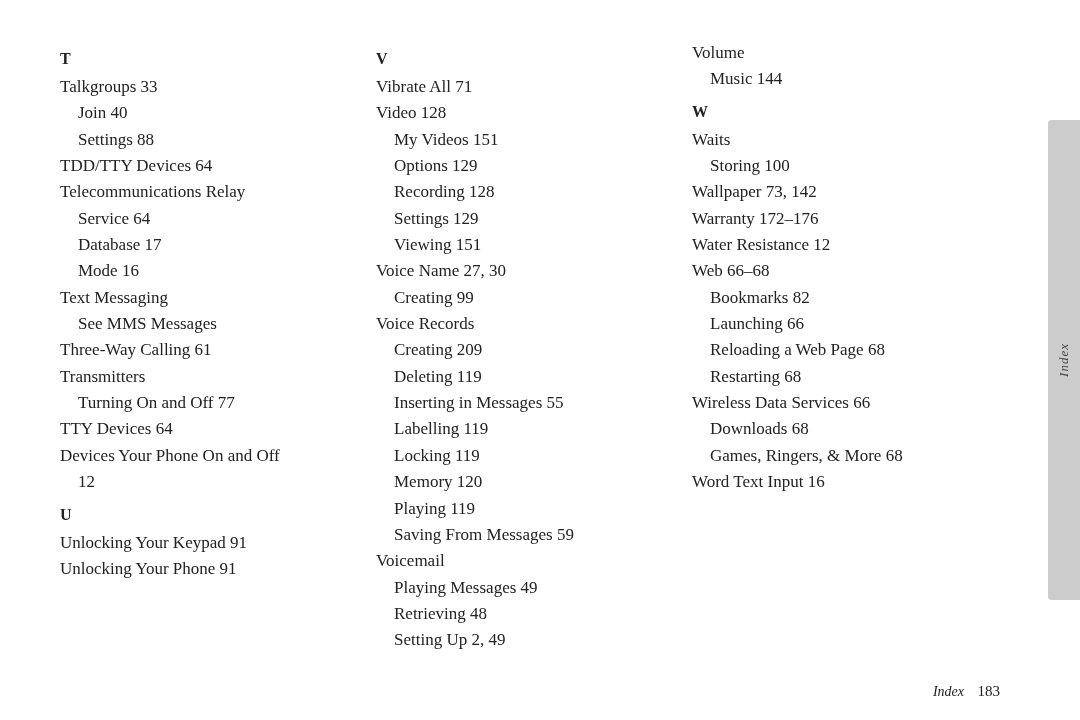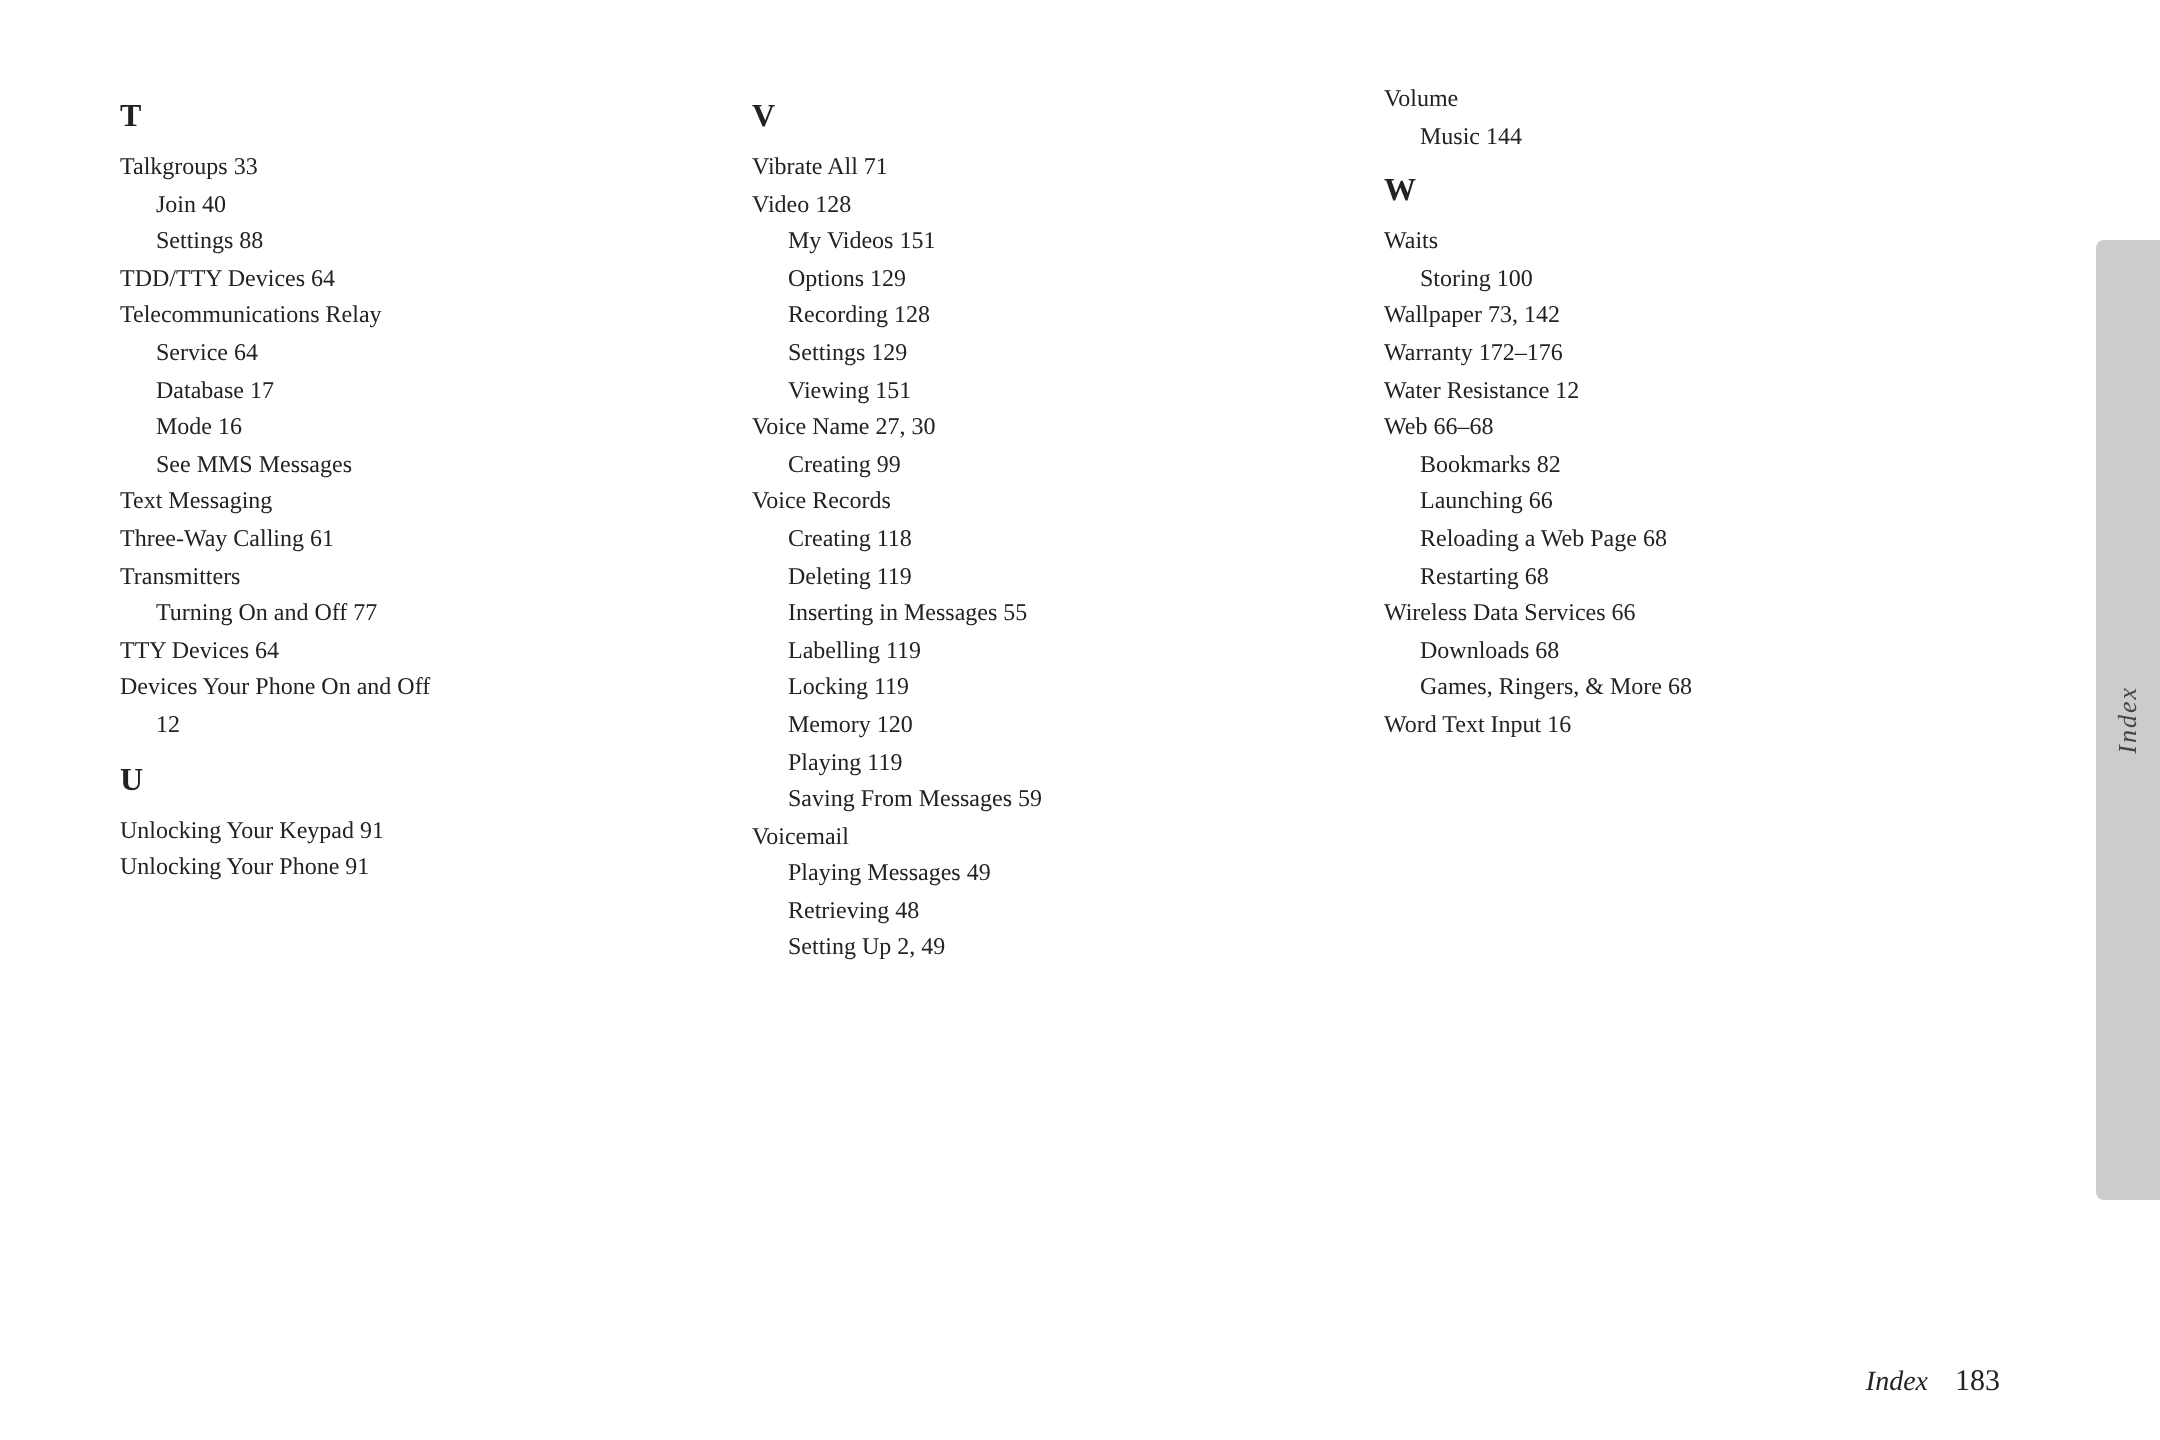--- a/index.html
+++ b/index.html
@@ -38,21 +38,21 @@
 
     .section-letter {
       font-weight: bold;
       font-size: 16px;
       margin-bottom: 6px;
       margin-top: 10px;
     }
 
     .entry {
       line-height: 1.55;
-      font-size: 12px;
+      font-size: 17px;
     }
 
     .entry.level1 {
       margin-left: 0;
     }
 
     .entry.level2 {
       margin-left: 18px;
     }
 
@@ -112,22 +112,22 @@
   <div class="column">
         <div class="section-letter">T</div>
         <div class="entry level1">Talkgroups 33</div>
         <div class="entry level2">Join 40</div>
         <div class="entry level2">Settings 88</div>
         <div class="entry level1">TDD/TTY Devices 64</div>
         <div class="entry level1">Telecommunications Relay</div>
         <div class="entry level2">Service 64</div>
         <div class="entry level2">Database 17</div>
         <div class="entry level2">Mode 16</div>
+        <div class="entry level1">Text Messaging</div>
         <div class="entry level2">See MMS Messages</div>
-        <div class="entry level1">Text Messaging</div>
         <div class="entry level1">Three-Way Calling 61</div>
         <div class="entry level1">Transmitters</div>
         <div class="entry level2">Turning On and Off 77</div>
         <div class="entry level1">TTY Devices 64</div>
         <div class="entry level1">Devices Your Phone On and Off</div>
         <div class="entry level2">12</div>
         <div class="section-letter section-gap">U</div>
         <div class="entry level1">Unlocking Your Keypad 91</div>
         <div class="entry level1">Unlocking Your Phone 91</div>
       </div>
@@ -136,21 +136,21 @@
         <div class="entry level1">Vibrate All 71</div>
         <div class="entry level1">Video 128</div>
         <div class="entry level2">My Videos 151</div>
         <div class="entry level2">Options 129</div>
         <div class="entry level2">Recording 128</div>
         <div class="entry level2">Settings 129</div>
         <div class="entry level2">Viewing 151</div>
         <div class="entry level1">Voice Name 27, 30</div>
         <div class="entry level2">Creating 99</div>
         <div class="entry level1">Voice Records</div>
-        <div class="entry level2">Creating 118</div>
+        <div class="entry level2">Creating 209</div>
         <div class="entry level2">Deleting 119</div>
         <div class="entry level2">Inserting in Messages 55</div>
         <div class="entry level2">Labelling 119</div>
         <div class="entry level2">Locking 119</div>
         <div class="entry level2">Memory 120</div>
         <div class="entry level2">Playing 119</div>
         <div class="entry level2">Saving From Messages 59</div>
         <div class="entry level1">Voicemail</div>
         <div class="entry level2">Playing Messages 49</div>
         <div class="entry level2">Retrieving 48</div>

